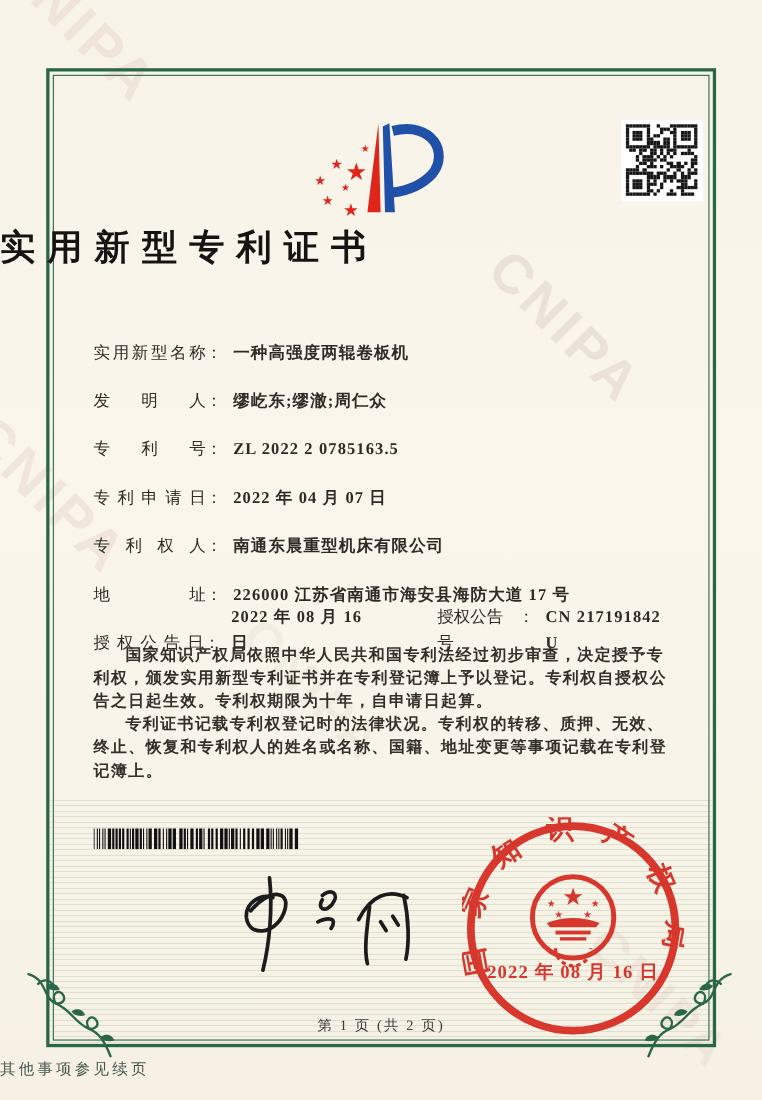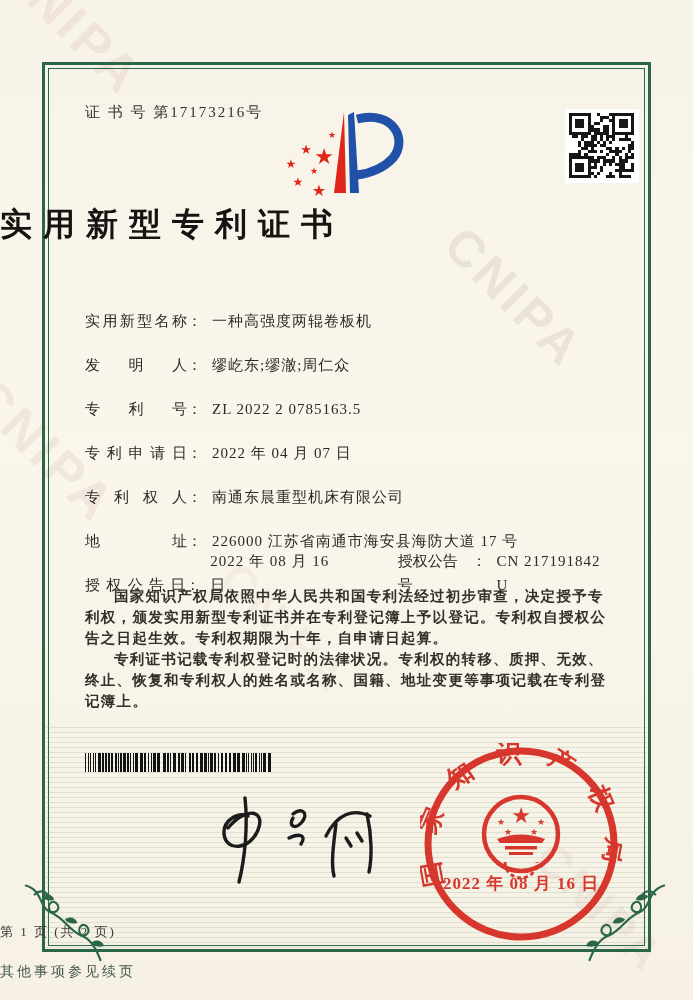--- a/index.html
+++ b/index.html
@@ -40,33 +40,33 @@
   .qr-grid div.d { background:#161616; }
   .title {
     position:absolute; left:0; top:203px; width:100%; text-align:left;
     font-size:32px; font-weight:bold; letter-spacing:11px; color:#161412;
   }
   
   .rows { position:absolute; left:85px; top:289px; width:530px; font-size:15px; }
   .row { height:44px; display:flex; align-items:flex-end; line-height:24px; }
   .flabel { display:inline-block; width:102px; text-align:justify; text-align-last:justify; color:#2e2a26; }
   .colon { display:inline-block; }
-  .fvalue { margin-left:10px; letter-spacing:1px; color:#2e2a26; }
+  .fvalue { margin-left:10px; letter-spacing:1px; color:#2e2a26;font-weight:bold; }
   .pair2 { margin-left:50px; display:flex; }
   
   .paras { position:absolute; left:85px; top:586px; width:529px;
     font-size:14.5px; line-height:21px; letter-spacing:1.3px; color:#33302b;font-weight:bold; }
   .paras p { text-indent:2em; }
   
   .barcode { position:absolute; left:85px; top:753px; }
   .director { position:absolute; left:88px; top:816px; font-size:15px; letter-spacing:3px; color:#2b2b2b; }
   .director div { margin-bottom:10px; }
   .signature { position:absolute; left:190px; top:788px; }
   .seal { position:absolute; left:420px; top:743px; }
-  .page-num { position:absolute; left:0; top:923px; width:100%; 
+  .page-num { position:absolute; left:0; top:923px; width:100%; text-align:center;
     font-size:13px; letter-spacing:2px; color:#3a3a3a; }
   .cont-note { position:absolute; left:0; top:963px; width:100%; text-align:left;
     font-size:14px; letter-spacing:3px; color:#45574c; }
   .ornament { position:absolute; top:878px; }
   .orn-left  { left:24px; transform:scaleX(-1); }
   .orn-right { left:586px; }
 </style>
 </head>
 <body>
 
@@ -76,21 +76,20 @@
   <span class="wm wm2">CNIPA</span>
   <span class="wm wm3">CNIPA</span>
   <span class="wm wm4">CNIPA</span>
   <span class="wm wm5">CNIPA</span>
 
   <div class="frame">
     <div class="frame-inner"></div>
   </div>
   <div class="guilloche"></div>
 
-  <div class="cert-no">证 书 号 第17173216号</div>
 
   <svg class="logo" width="188" height="100" viewBox="0 0 188 100">
     <g fill="#e0251b" font-family="'DejaVu Sans',sans-serif" text-anchor="middle">
       <text x="52" y="64" font-size="22">★</text>
       <text x="34" y="54" font-size="13">★</text>
       <text x="19" y="68" font-size="12">★</text>
       <text x="42" y="74" font-size="9">★</text>
       <text x="26" y="86" font-size="12">★</text>
       <text x="47" y="96" font-size="16">★</text>
       <text x="60" y="38" font-size="9">★</text>

